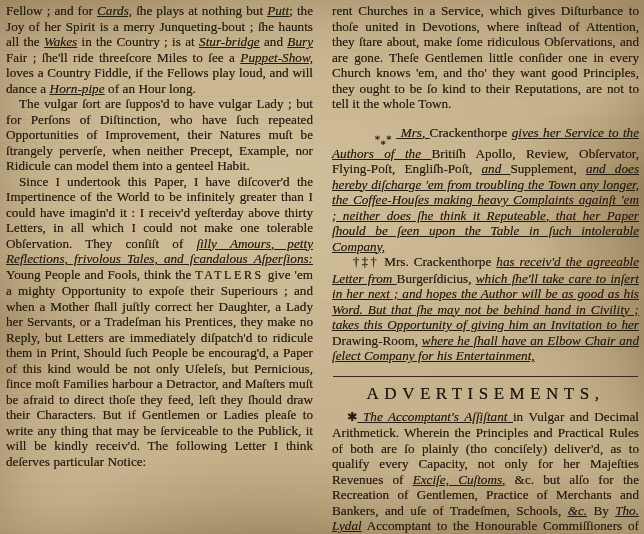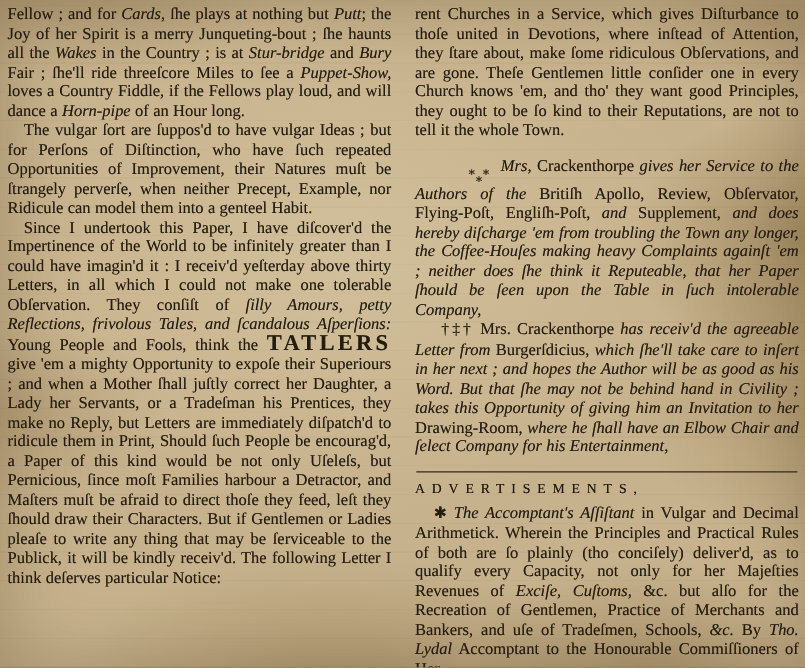--- a/index.html
+++ b/index.html
@@ -30,51 +30,52 @@
     text-align:justify;
     font-size:13.2px;
     line-height:15.5px;
     text-shadow:0 0 .45px rgba(56,42,22,.65);
     word-spacing:.2px;
   }
   .ind{text-indent:13px;}
   .notice{text-indent:21px;}
   .ad{text-indent:15px;}
   .rm{font-style:normal;margin-top:10px;}
-  .it{font-style:italic;}
-  .sc{letter-spacing:2.6px;font-size:18px;font-weight:bold;}
+  .it{font-style:italic;text-decoration:underline;}
+  .sc{letter-spacing:2.6px;font-size:12px;}
   .dag{letter-spacing:1px;font-size:12.5px;}
   .star{font-size:12.5px;}
   .asterism{
     display:inline-flex;flex-direction:column;align-items:center;
     vertical-align:-4px;margin-right:3px;font-size:10px;font-style:normal;
   }
   .asterism span{display:block;line-height:5.5px;letter-spacing:1px;}
   hr.rule{
     border:none;border-top:1.8px solid #36291a;
     margin:12px 1px 7px 1px;
   }
   h2.heading{
     margin:4px 0 5px 0;
+    text-align:center;
     font-weight:normal;
-    font-size:11px;
+    font-size:17px;
     letter-spacing:5.5px;
     color:#20170c;
     text-shadow:0 0 .5px rgba(40,30,15,.7);
   }
   .spacer{width:100%;}
 </style>
 </head>
 <body>
 
 <div class="page">
   <div class="cols">
     <div class="col">
         <p class="para"><span class="rm">Fellow ; and for </span><span class="it">Cards,</span><span class="rm"> ſhe plays at nothing but </span><span class="it">Putt</span><span class="rm">; the Joy of her Spirit is a merry Junqueting-bout ; ſhe haunts all the </span><span class="it">Wakes</span><span class="rm"> in the Country ; is at </span><span class="it">Stur-bridge</span><span class="rm"> and </span><span class="it">Bury</span><span class="rm"> Fair ; ſhe'll ride threeſcore Miles to ſee a </span><span class="it">Puppet-Show,</span><span class="rm"> loves a Country Fiddle, if the Fellows play loud, and will dance a </span><span class="it">Horn-pipe</span><span class="rm"> of an Hour long.</span></p>
-        <p class="para ind"><span class="rm">The vulgar ſort are ſuppos'd to have vulgar Ideas ; but for Perſons of Diſtinction, who have ſuch repeated Opportunities of Improvement, their Natures muſt be ſtrangely perverſe, when neither Precept, Example, nor Ridicule can model them into a genteel Habit.</span></p>
+        <p class="para ind"><span class="rm">The vulgar ſort are ſuppos'd to have vulgar Lady ; but for Perſons of Diſtinction, who have ſuch repeated Opportunities of Improvement, their Natures muſt be ſtrangely perverſe, when neither Precept, Example, nor Ridicule can model them into a genteel Habit.</span></p>
         <p class="para ind"><span class="rm">Since I undertook this Paper, I have diſcover'd the Impertinence of the World to be infinitely greater than I could have imagin'd it : I receiv'd yeſterday above thirty Letters, in all which I could not make one tolerable Obſervation. They conſiſt of </span><span class="it">ſilly Amours, petty Reflections, frivolous Tales, and ſcandalous Aſperſions:</span><span class="rm"> Young People and Fools, think the </span><span class="rm sc">TATLERS</span><span class="rm"> give 'em a mighty Opportunity to expoſe their Superiours ; and when a Mother ſhall juſtly correct her Daughter, a Lady her Servants, or a Tradeſman his Prentices, they make no Reply, but Letters are immediately diſpatch'd to ridicule them in Print, Should ſuch People be encourag'd, a Paper of this kind would be not only Uſeleſs, but Pernicious, ſince moſt Families harbour a Detractor, and Maſters muſt be afraid to direct thoſe they feed, leſt they ſhould draw their Characters. But if Gentlemen or Ladies pleaſe to write any thing that may be ſerviceable to the Publick, it will be kindly receiv'd. The following Letter I think deſerves particular Notice:</span></p>
       </div>
     <div class="col">
         <p class="para"><span class="rm">rent Churches in a Service, which gives Diſturbance to thoſe united in Devotions, where inſtead of Attention, they ſtare about, make ſome ridiculous Obſervations, and are gone. Theſe Gentlemen little conſider one in every Church knows 'em, and tho' they want good Principles, they ought to be ſo kind to their Reputations, are not to tell it the whole Town.</span></p>
         <div class="spacer" style="height: 13px;"></div>
         <p class="para notice"><span class="asterism">
             <span>∗ ∗</span>
             <span>∗</span>
           </span><span class="it"> Mrs, </span><span class="rm">Crackenthorpe </span><span class="it">gives her Service to the Authors of the </span><span class="rm">Britiſh Apollo, Review, Obſervator, Flying-Poſt, Engliſh-Poſt, </span><span class="it">and </span><span class="rm">Supplement, </span><span class="it">and does hereby diſcharge 'em from troubling the Town any longer, the Coffee-Houſes making heavy Complaints againſt 'em ; neither does ſhe think it Reputeable, that her Paper ſhould be ſeen upon the Table in ſuch intolerable Company,</span></p>
         <p class="para notice"><span class="rm dag">†‡†</span><span class="rm"> Mrs. Crackenthorpe </span><span class="it">has receiv'd the agreeable Letter from </span><span class="rm">Burgerſdicius, </span><span class="it">which ſhe'll take care to inſert in her next ; and hopes the Author will be as good as his Word. But that ſhe may not be behind hand in Civility ; takes this Opportunity of giving him an Invitation to her </span><span class="rm">Drawing-Room, </span><span class="it">where he ſhall have an Elbow Chair and ſelect Company for his Entertainment,</span></p>

